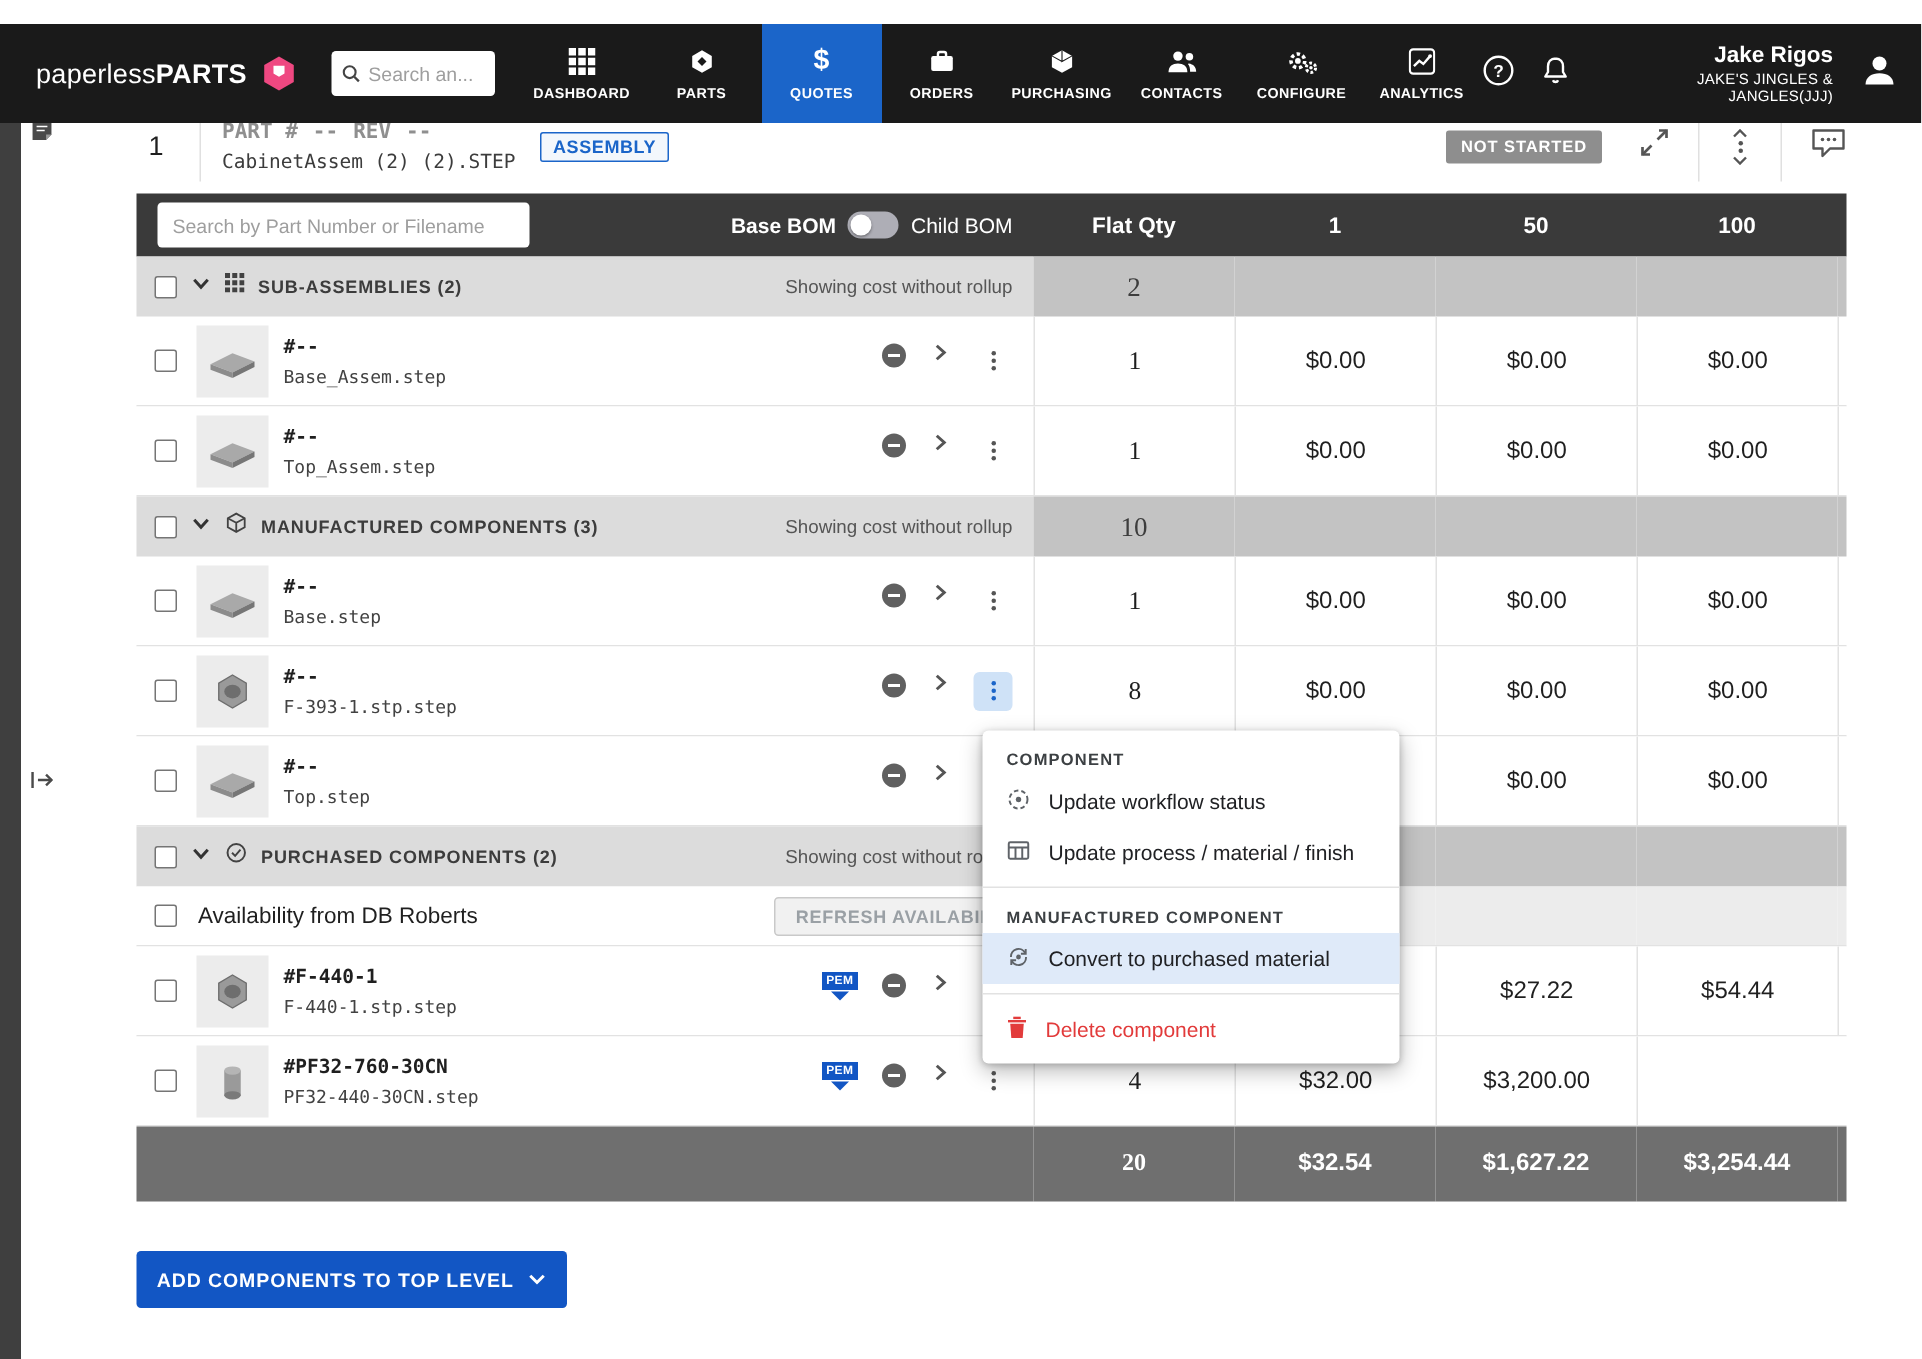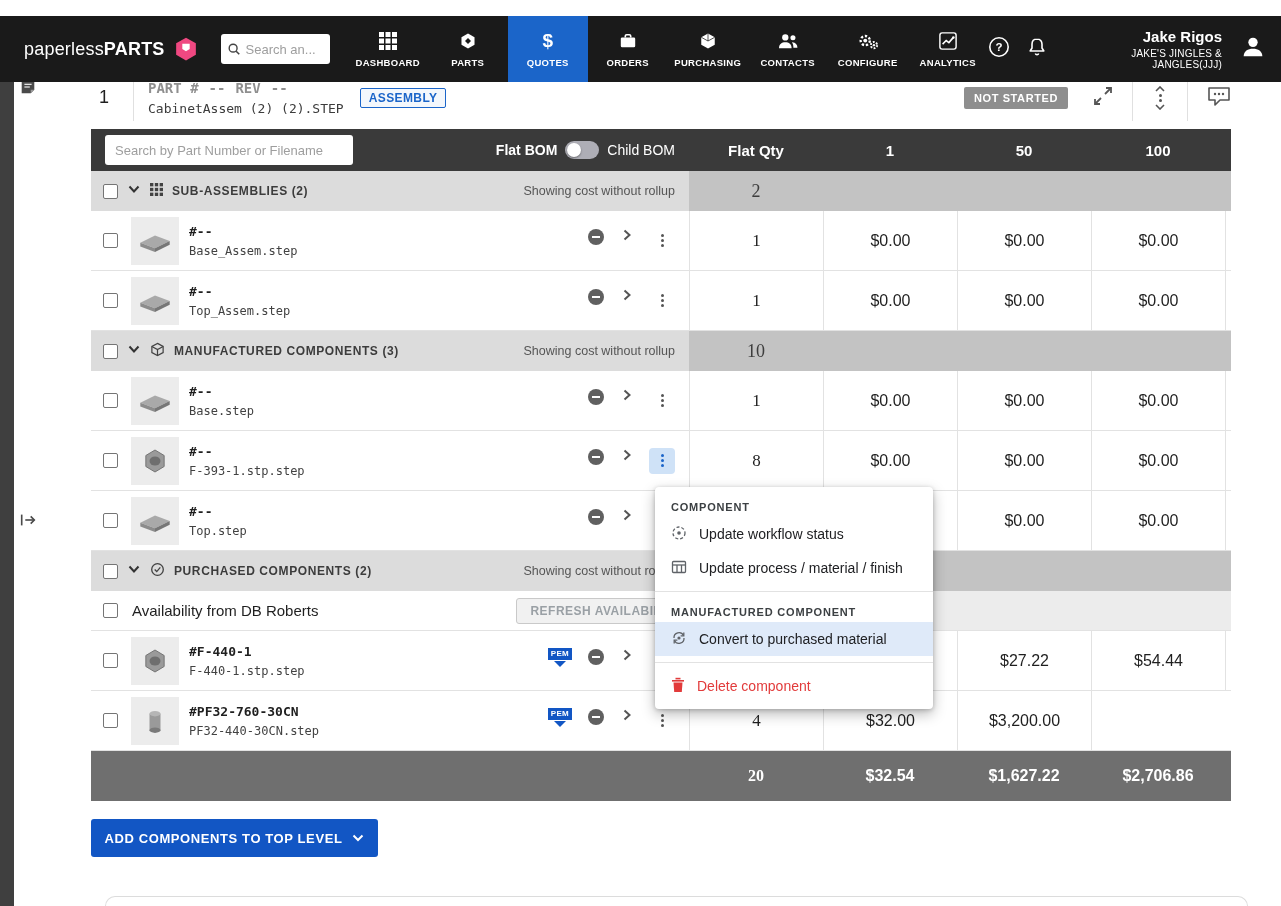--- a/index.html
+++ b/index.html
@@ -115,21 +115,21 @@
                  letter-spacing:.5px; white-space:nowrap; width:180px; overflow:hidden; cursor:default;
                  font-family:"Liberation Sans",sans-serif; }
   .avail-band { background:#ececec; }
 
   .totals-row { height:50px; }
   .tot-cell { background:#6f6f6f; display:flex; align-items:center; justify-content:center;
               color:#fff; font-weight:700; }
   .tot-qty { font-family:"Liberation Serif", serif; font-size:16px; }
   .tot-money { font-size:16px; }
 
-  .add-btn { margin-left:47px; margin-top:18px; width:287px; height:38px; background:#1256c4; color:#fff;
+  .add-btn { margin-left:47px; margin-top:33px; width:287px; height:38px; background:#1256c4; color:#fff;
              border:none; border-radius:3px; font-size:13px; font-weight:700; letter-spacing:.6px;
              display:flex; align-items:center; justify-content:center; gap:10px; cursor:pointer;
              font-family:"Liberation Sans",sans-serif; }
 
   .next-card { margin-left:61px; margin-top:39px; width:1143px; height:80px; border:1px solid #dcdcdc;
                border-bottom:none; border-radius:10px 10px 0 0; background:#fff; }
 
   
   .ctx-menu { position:absolute; left:655px; top:487px; width:278px; background:#fff; border-radius:4px;
               box-shadow:0 1px 4px rgba(0,0,0,.2), 0 5px 14px rgba(0,0,0,.28); z-index:40; padding:6px 0; }
@@ -322,21 +322,21 @@
     </div>
 
     <div class="bom">
 
       <div class="trow bom-head">
         <div class="bh-left">
           <div class="bom-search">
             <input placeholder="Search by Part Number or Filename" style="">
           </div>
           <div class="toggle-group">
-            <span class="tg-flat">Flat BOM</span>
+            <span class="tg-flat">Base BOM</span>
             <span class="switch">
                 <span class="knob"></span>
               </span>
             <span class="tg-child">Child BOM</span>
           </div>
         </div>
         <div class="hcell">Flat Qty</div>
         <div class="hcell">1</div>
         <div class="hcell">50</div>
         <div class="hcell">100</div>
@@ -684,21 +684,21 @@
         <div class="cnum money">$32.00</div>
         <div class="cnum money">$3,200.00</div>
         <div class="cnum"></div>
       </div>
 
       <div class="trow totals-row">
         <div class="tot-cell"></div>
         <div class="tot-cell tot-qty">20</div>
         <div class="tot-cell tot-money">$32.54</div>
         <div class="tot-cell tot-money">$1,627.22</div>
-        <div class="tot-cell tot-money">$2,706.86</div>
+        <div class="tot-cell tot-money">$3,254.44</div>
         <div class="tot-cell"></div>
       </div>
     </div>
 
     <button class="add-btn">
       <span>ADD COMPONENTS TO TOP LEVEL</span>
       <svg width="12" height="8" viewBox="0 0 12 8" fill="none" stroke="#fff" stroke-width="2">
           <polyline points="1.5,1.5 6,6 10.5,1.5"></polyline>
         </svg>
     </button>

